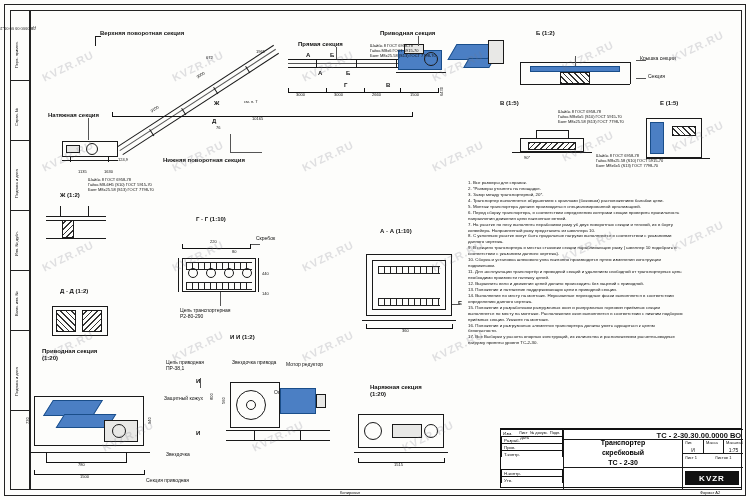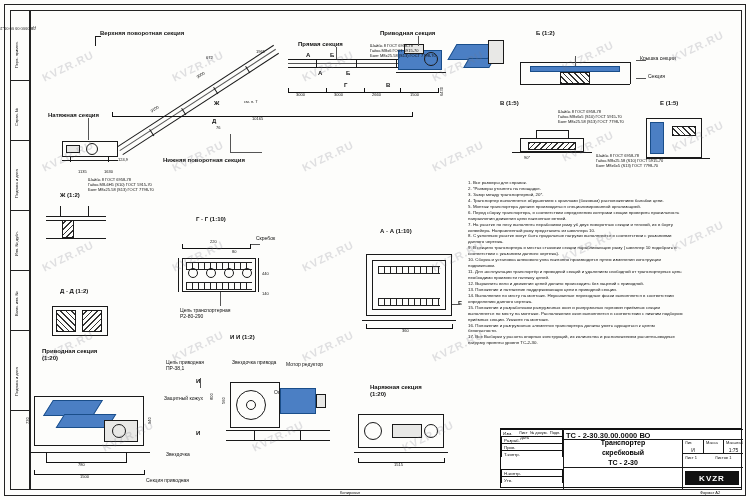--- a/index.html
+++ b/index.html
@@ -346,21 +346,21 @@
     <div class="cell bt bl" style="left:0;top:47px;width:62px;height:7px;border-right:1px solid #111;">
       <span>Утв.</span>
     </div>
     <div class="cell" style="left:16px;top:0;width:46px;height:7px;font-size:4px;">
       <span>Лист</span>
       &nbsp;<span>№ докум.</span>
       &nbsp;<span>Подп.</span>
       &nbsp;<span>Дата</span>
     </div>
 
-    <div class="cell bt bl" style="left:62px;top:0;width:180px;height:10px;text-align:left;font-size:7.5px;font-weight:bold;">
+    <div class="cell bt bl" style="left:62px;top:0;width:180px;height:10px;text-align:right;font-size:7.5px;font-weight:bold;">
       <span>ТС - 2-30.30.00.0000  ВО</span>
     </div>
 
     <div class="tbtitle" style="top:10px;height:28px;">
       <span>Транспортер</span>
       <span>скребковый</span>
       <span>ТС - 2-30</span>
     </div>
 
     <div class="ln" style="left:62px;top:10px;width:180px;height:1px;"></div>

